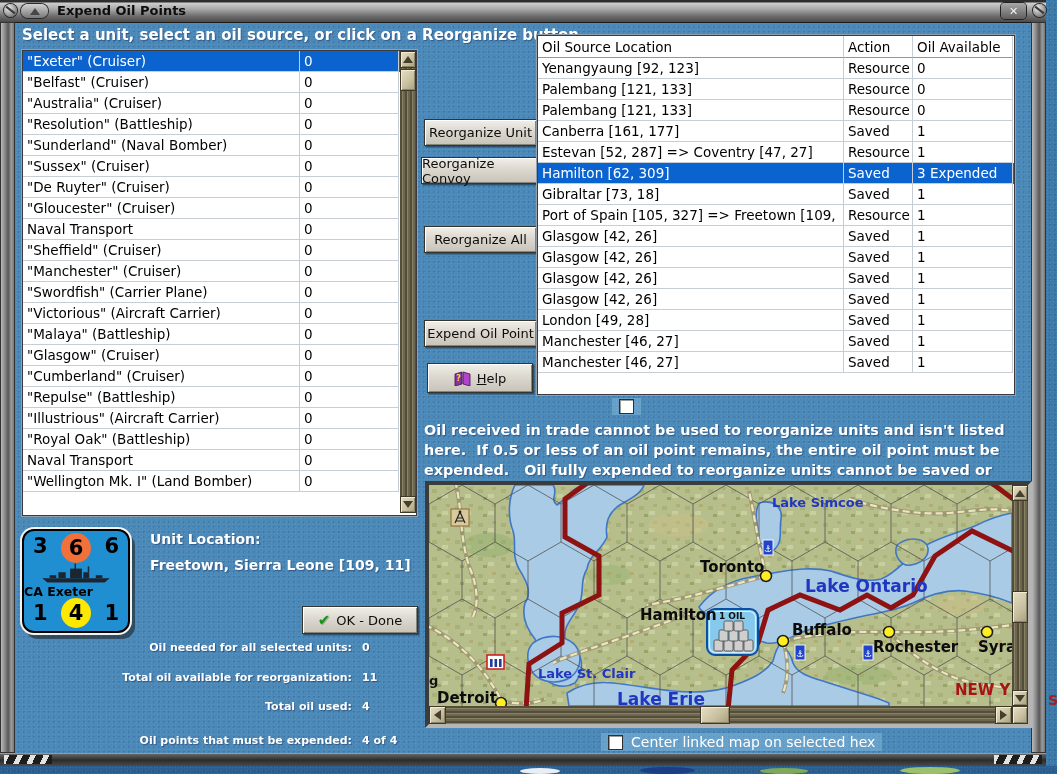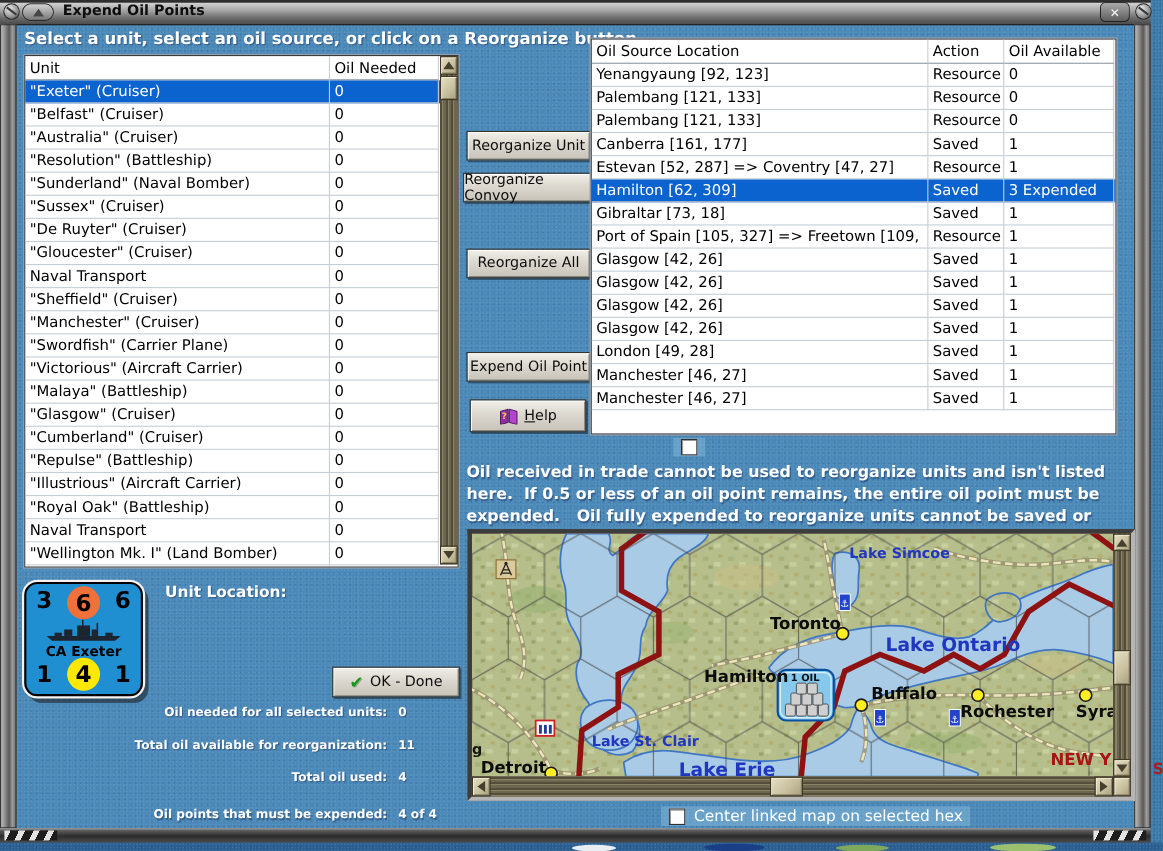--- a/index.html
+++ b/index.html
@@ -63,21 +63,21 @@
   .ml.city{font-size:15px;font-weight:bold;fill:#0c0c0c;}
   .ml.lake-sm{font-size:13px;font-weight:bold;fill:#2136c0;}
   .ml.lake-lg{font-size:17px;font-weight:bold;fill:#2136c0;}
   .ml.region{font-size:15px;font-weight:bold;fill:#a61414;}
   .ml.frag{font-size:13px;font-weight:bold;fill:#141414;}
   .citydot{fill:#ffee22;stroke:#1d1d1d;stroke-width:1.5;}
   
   .counter{position:absolute;left:22px;top:529px;width:104px;height:100px;background:#1f8fd2;border:2px solid #000;border-radius:12px;box-shadow:0 0 0 2px #f2f2f2,4px 5px 0 1px rgba(25,25,25,.55);color:#000;}
   .cnum{position:absolute;font-size:21px;font-weight:bold;line-height:22px;}
   .ccirc{position:absolute;width:30px;height:30px;border-radius:50%;text-align:center;line-height:30px;font-size:21px;font-weight:bold;}
-  .cname{position:absolute;left:0;width:104px;text-align:center;top:53px;font-size:12.5px;font-weight:bold;}
+  .cname{position:absolute;left:0;width:104px;top:53px;font-size:12.5px;font-weight:bold;}
 </style>
 </head>
 <body>
 
 <div class="bg-strip" style="left:1046px;top:0;width:11px;height:774px;"></div>
 <div class="bg-strip" style="left:0;top:766px;width:1057px;height:8px;background-color:#2a5f92;"></div>
 <div class="bg-blob" style="left:520px;top:768px;width:40px;height:6px;background:#e8eef4;"></div>
 <div class="bg-blob" style="left:640px;top:767px;width:55px;height:7px;background:#1b3f86;"></div>
 <div class="bg-blob" style="left:760px;top:768px;width:48px;height:6px;background:#7ea85c;"></div>
 <div class="bg-blob" style="left:900px;top:767px;width:60px;height:7px;background:#9bc06e;"></div>
@@ -102,24 +102,20 @@
   <div class="frame-v" style="left:0;"></div>
   <div class="frame-v" style="left:1031px;"></div>
   <div class="frame-bottom">
     <div class="hz" style="left:4px;"></div>
     <div class="hz" style="right:4px;"></div>
   </div>
 
   <div class="instruction wtext">Select a unit, select an oil source, or click on a Reorganize button.</div>
 
   <div class="table" style="left:22px;top:50px;width:393px;height:464px;">
-    <div class="thead">
-      <span class="c u0">Unit</span>
-      <span class="c u1">Oil Needed</span>
-    </div>
     <div id="unit-rows">
         <div class="trow selected">
           <span class="c u0">"Exeter" (Cruiser)</span>
           <span class="c u1">0</span>
         </div>
         <div class="trow">
           <span class="c u0">"Belfast" (Cruiser)</span>
           <span class="c u1">0</span>
         </div>
         <div class="trow">
@@ -496,20 +492,21 @@
         <rect x="77" y="18" width="9" height="4"></rect>
       </g>
     </svg>
     <div class="cname">CA Exeter</div>
     <div class="cnum" style="left:9px;top:71px;">1</div>
     <div class="ccirc" style="left:37px;top:67px;background:#ffe800;">4</div>
     <div class="cnum" style="right:9px;top:71px;">1</div>
   </div>
 
   <div class="loc-label wtext">Unit Location:</div>
+  <div class="loc-value wtext">Freetown, Sierra Leone [109, 11]</div>
 
   <div class="btn" style="left:302px;top:606px;width:116px;height:28px;">
     <span class="okcheck">✔</span>
     <span>OK - Done</span>
   </div>
 
   <div class="stat wtext" style="top:641px;">
     <span>Oil needed for all selected units:</span>
     <b class="val">0</b>
   </div>

